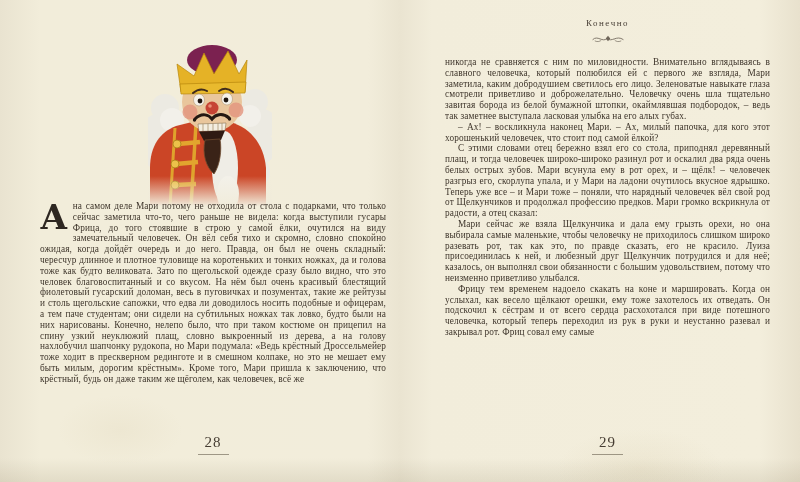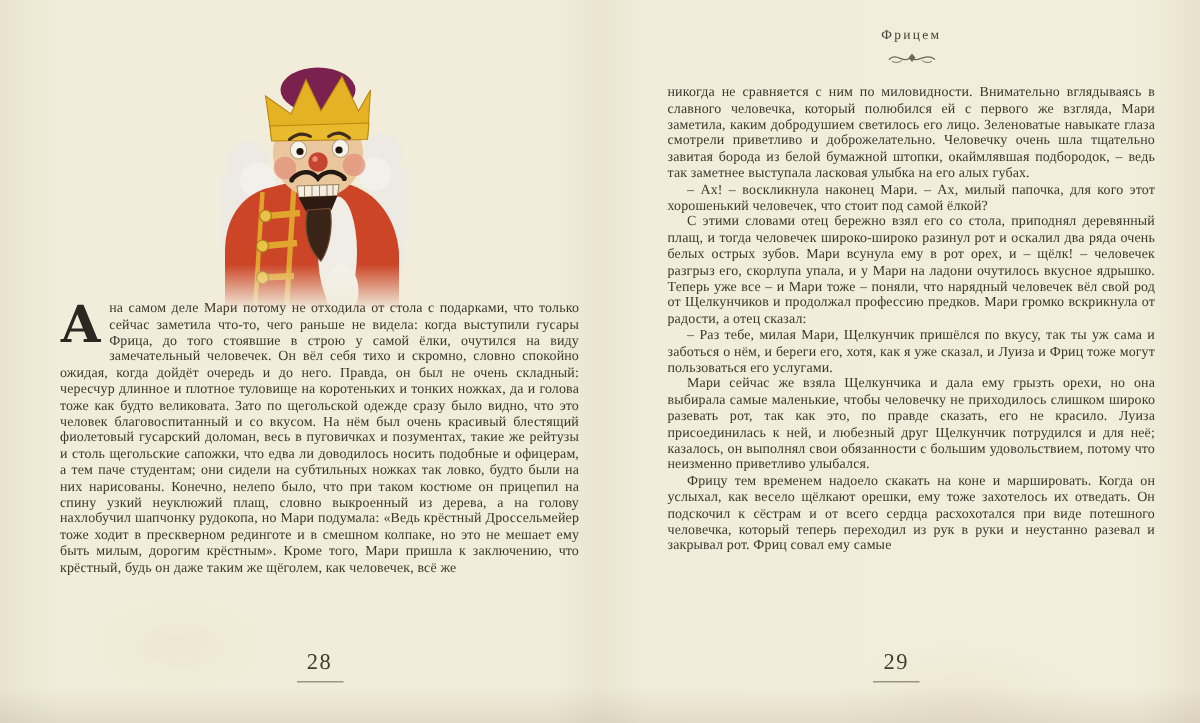--- a/index.html
+++ b/index.html
@@ -53,21 +53,21 @@
   .head-ornament{
     position:absolute;left:45px;top:34px;width:325px;
     text-align:center;line-height:0;
   }
 
   .pagenum{
     position:absolute;top:434px;text-align:center;
     font-size:15px;letter-spacing:1px;color:#453c32;
   }
   .pagenum.left-num{left:40px;width:346px;}
-  .pagenum.right-num{left:35px;width:325px;}
+  .pagenum.right-num{left:45px;width:325px;}
   .pagenum span{
     display:inline-block;
     padding:0 7px 3px 7px;
     border-bottom:1px solid rgba(90,80,64,0.55);
   }
 </style>
 </head>
 <body>
 
 <div class="spread">
@@ -161,36 +161,35 @@
       <p><span class="dropcap">А</span><span>на самом деле Мари потому не отходила от стола с подарками, что только сейчас заметила что-то, чего раньше не видела: когда выступили гусары Фрица, до того стоявшие в строю у самой ёлки, очутился на виду замечательный человечек. Он вёл себя тихо и скромно, словно спокойно ожидая, когда дойдёт очередь и до него. Правда, он был не очень складный: чересчур длинное и плотное туловище на коротеньких и тонких ножках, да и голова тоже как будто великовата. Зато по щегольской одежде сразу было видно, что это человек благовоспитанный и со вкусом. На нём был очень красивый блестящий фиолетовый гусарский доломан, весь в пуговичках и позументах, такие же рейтузы и столь щегольские сапожки, что едва ли доводилось носить подобные и офицерам, а тем паче студентам; они сидели на субтильных ножках так ловко, будто были на них нарисованы. Конечно, нелепо было, что при таком костюме он прицепил на спину узкий неуклюжий плащ, словно выкроенный из дерева, а на голову нахлобучил шапчонку рудокопа, но Мари подумала: «Ведь крёстный Дроссельмейер тоже ходит в прескверном рединготе и в смешном колпаке, но это не мешает ему быть милым, дорогим крёстным». Кроме того, Мари пришла к заключению, что крёстный, будь он даже таким же щёголем, как человечек, всё же</span></p>
     </div>
 
     <div class="pagenum left-num">
       <span>28</span>
     </div>
   </div>
 
   <div class="page right">
 
-    <div class="running-head">Фрицем</div>
+    <div class="running-head">Конечно</div>
 
     <div class="head-ornament">
       <svg viewBox="0 0 36 10" width="34" height="10">
         <path d="M2,5.5 C7,0.5 12,9 17,4.5 C22,9 27,0.5 34,5.5" stroke="#6f665a" stroke-width="0.9" fill="none" stroke-linecap="round"></path>
         <path d="M18,1.5 L20.4,4.5 L18,7.5 L15.6,4.5 Z" fill="#6f665a"></path>
         <path d="M4,7 C7,8.5 10,7.5 11,6" stroke="#6f665a" stroke-width="0.7" fill="none"></path>
         <path d="M32,7 C29,8.5 26,7.5 25,6" stroke="#6f665a" stroke-width="0.7" fill="none"></path>
       </svg>
     </div>
 
     <div class="body-text text-right">
       <p>никогда не сравняется с ним по миловидности. Внимательно вглядываясь в славного человечка, который полюбился ей с первого же взгляда, Мари заметила, каким добродушием светилось его лицо. Зеленоватые навыкате глаза смотрели приветливо и доброжелательно. Человечку очень шла тщательно завитая борода из белой бумажной штопки, окаймлявшая подбородок, – ведь так заметнее выступала ласковая улыбка на его алых губах.</p>
       <p class="indent">– Ах! – воскликнула наконец Мари. – Ах, милый папочка, для кого этот хорошенький человечек, что стоит под самой ёлкой?</p>
       <p class="indent">С этими словами отец бережно взял его со стола, приподнял деревянный плащ, и тогда человечек широко-широко разинул рот и оскалил два ряда очень белых острых зубов. Мари всунула ему в рот орех, и – щёлк! – человечек разгрыз его, скорлупа упала, и у Мари на ладони очутилось вкусное ядрышко. Теперь уже все – и Мари тоже – поняли, что нарядный человечек вёл свой род от Щелкунчиков и продолжал профессию предков. Мари громко вскрикнула от радости, а отец сказал:</p>
-      <p class="indent">– Раз тебе, милая Мари, Щелкунчик пришёлся по вкусу, так ты уж сама и заботься о нём, и береги его, хотя, как я уже сказал, и Луиза и Фриц тоже могут пользоваться его услугами.</p>
       <p class="indent">Мари сейчас же взяла Щелкунчика и дала ему грызть орехи, но она выбирала самые маленькие, чтобы человечку не приходилось слишком широко разевать рот, так как это, по правде сказать, его не красило. Луиза присоединилась к ней, и любезный друг Щелкунчик потрудился и для неё; казалось, он выполнял свои обязанности с большим удовольствием, потому что неизменно приветливо улыбался.</p>
       <p class="indent">Фрицу тем временем надоело скакать на коне и маршировать. Когда он услыхал, как весело щёлкают орешки, ему тоже захотелось их отведать. Он подскочил к сёстрам и от всего сердца расхохотался при виде потешного человечка, который теперь переходил из рук в руки и неустанно разевал и закрывал рот. Фриц совал ему самые</p>
     </div>
 
     <div class="pagenum right-num">
       <span>29</span>
     </div>
   </div>
 
 </div>

